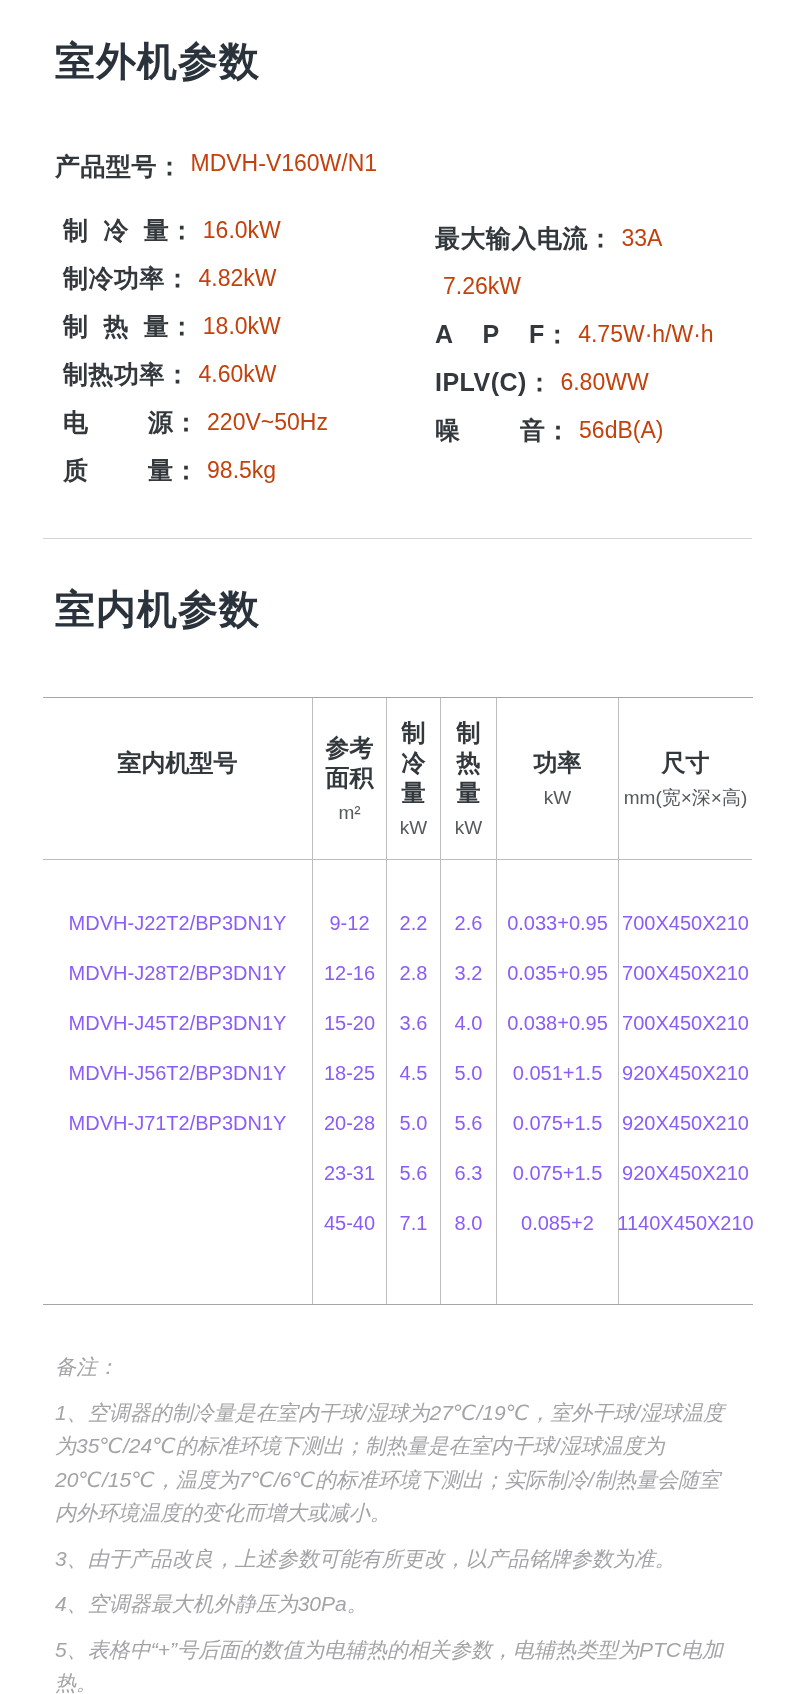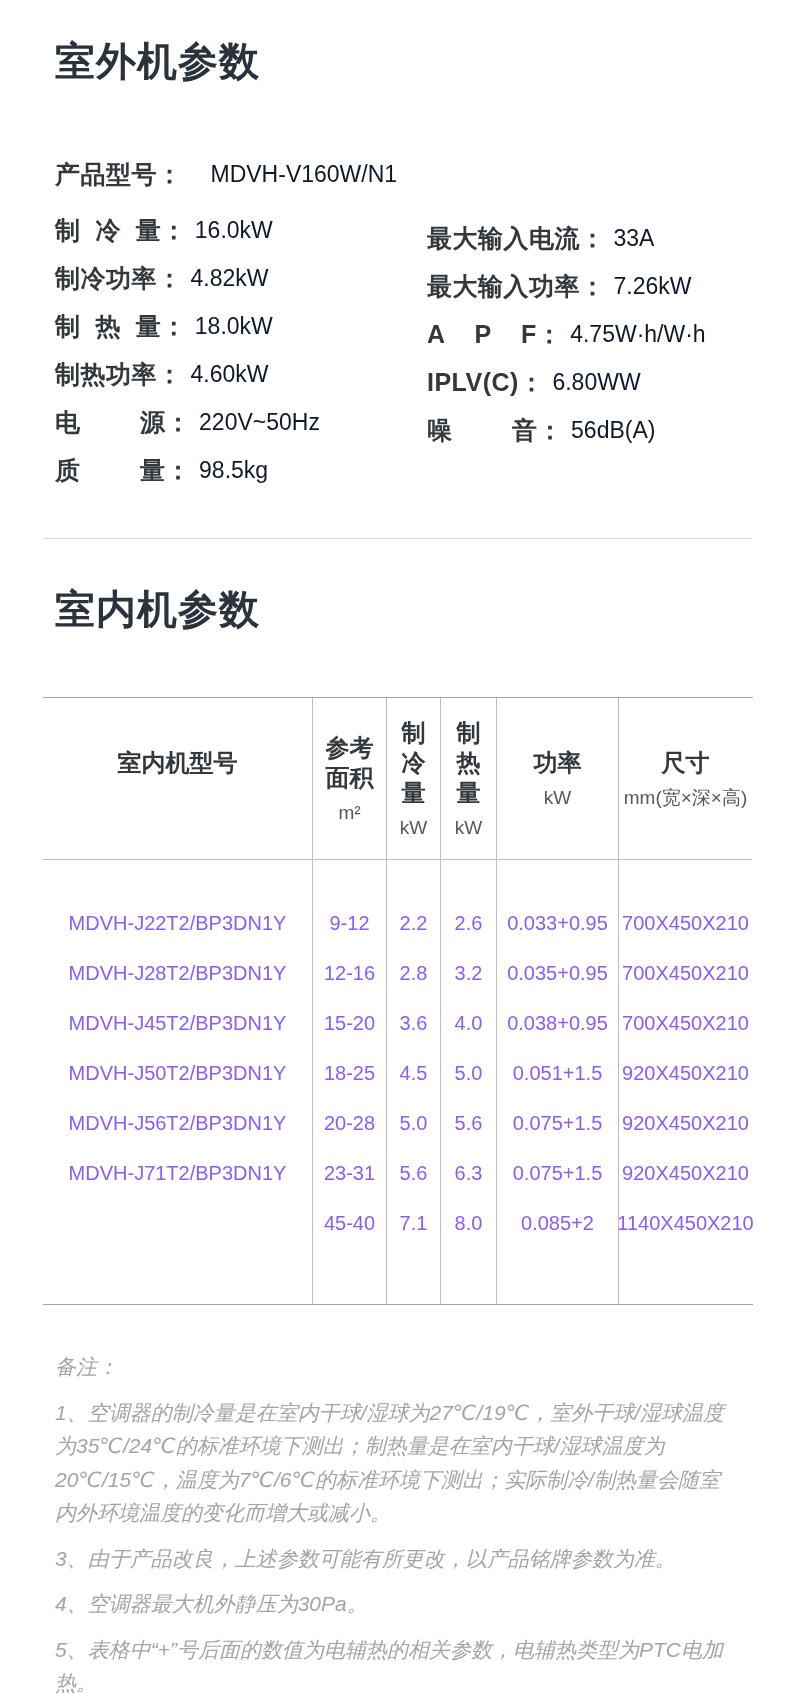--- a/index.html
+++ b/index.html
@@ -8,30 +8,30 @@
     font-family:"Liberation Sans","DejaVu Sans",sans-serif;
     color:#33383d;box-sizing:border-box;overflow-x:hidden;
   }
   .section-title{
     margin:16px;margin-left:55px;font-size:40px;font-weight:bold;
     color:#2a333b;letter-spacing:1px;line-height:46px;
   }
   #outdoor-title{padding-top:22px;}
   #indoor-title{margin-top:47px;}
   
-  .product-row{margin:66px 0 8px 55px;height:48px;display:flex;align-items:center;gap:20px;}
+  .product-row{margin:66px 0 8px 55px;height:48px;display:flex;align-items:flex-start;}
   .spec-label{
     font-size:25px;font-weight:bold;color:#33383d;white-space:pre;letter-spacing:0.5px;
   }
-  .spec-value{font-size:23px;color:#0f172a;margin-left:8px;white-space:pre;}
+  .spec-value{font-size:23px;color:#c2410c;margin-left:8px;white-space:pre;}
   .specs-wrap{position:relative;}
   .spec-col{display:flex;flex-direction:column;}
   .spec-col-left{margin-left:55px;}
   .spec-col-right{position:absolute;left:427px;top:8px;}
-  .spec-row{height:48px;display:flex;align-items:center;}
+  .spec-row{height:48px;display:flex;align-items:center;margin-left:8px;}
   .divider{height:1px;background:#d4d4d4;margin:44px 0 0 43px;width:709px;}
   
   .spec-table{
     margin:65px 0 0 43px;width:710px;display:flex;
     border-top:1px solid #a6a6a6;border-bottom:1px solid #a6a6a6;
   }
   .tcol{box-sizing:border-box;}
   .tcol + .tcol{border-left:1px solid #bdbdbd;}
   .thead-cell{
     height:162px;box-sizing:border-box;border-bottom:1px solid #bdbdbd;
@@ -91,21 +91,20 @@
         <span class="spec-label">质        量：</span>
         <span class="spec-value">98.5kg</span>
       </div>
     </div>
   <div class="spec-col spec-col-right" id="spec-right">
       <div class="spec-row">
         <span class="spec-label">最大输入电流：</span>
         <span class="spec-value">33A</span>
       </div>
       <div class="spec-row">
-        <span class="spec-label">最大输入功率：</span>
         <span class="spec-value">7.26kW</span>
       </div>
       <div class="spec-row">
         <span class="spec-label">A    P    F：</span>
         <span class="spec-value">4.75W·h/W·h</span>
       </div>
       <div class="spec-row">
         <span class="spec-label">IPLV(C)：</span>
         <span class="spec-value">6.80WW</span>
       </div>
@@ -123,21 +122,20 @@
 <div class="spec-table" id="spec-table">
     <div class="tcol" style="width: 269px;">
       <div class="thead-cell">
         <div class="th-label">室内机型号</div>
         <div class="th-unit"></div>
       </div>
       <div class="tbody-col">
         <div class="tcell">MDVH-J22T2/BP3DN1Y</div>
         <div class="tcell">MDVH-J28T2/BP3DN1Y</div>
         <div class="tcell">MDVH-J45T2/BP3DN1Y</div>
-        <div class="tcell">MDVH-J50T2/BP3DN1Y</div>
         <div class="tcell">MDVH-J56T2/BP3DN1Y</div>
         <div class="tcell">MDVH-J71T2/BP3DN1Y</div>
       </div>
     </div>
     <div class="tcol" style="width: 74px;">
       <div class="thead-cell">
         <div class="th-label">参考面积</div>
         <div class="th-unit">m²</div>
       </div>
       <div class="tbody-col">

